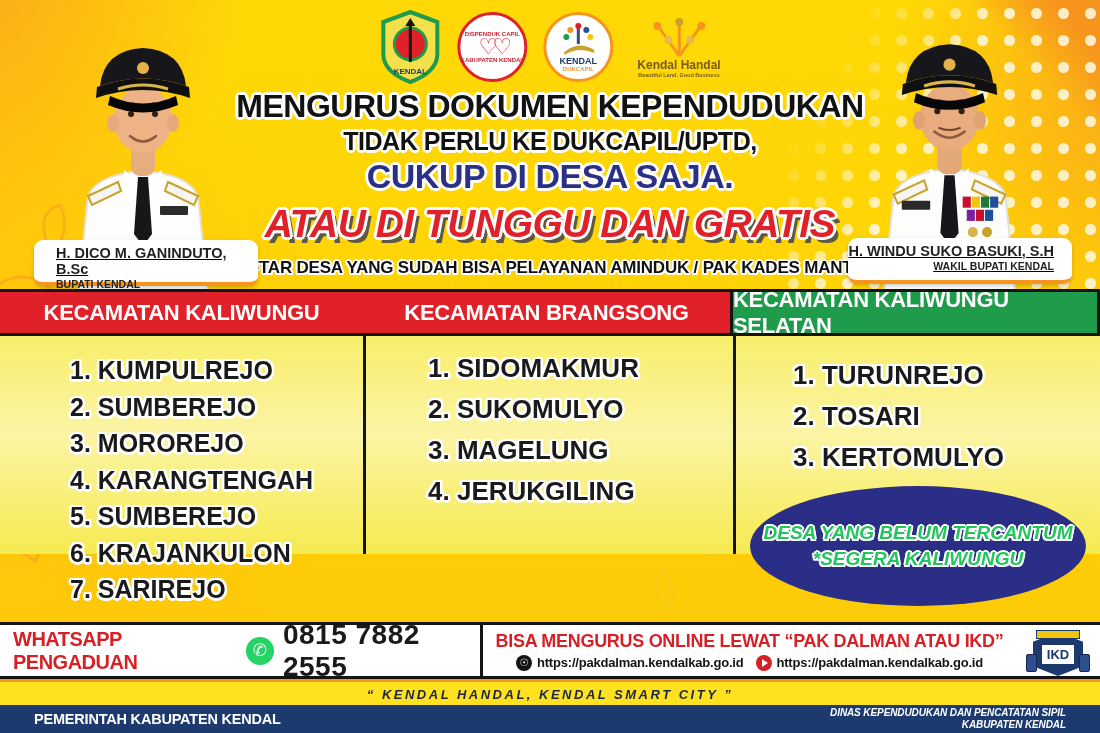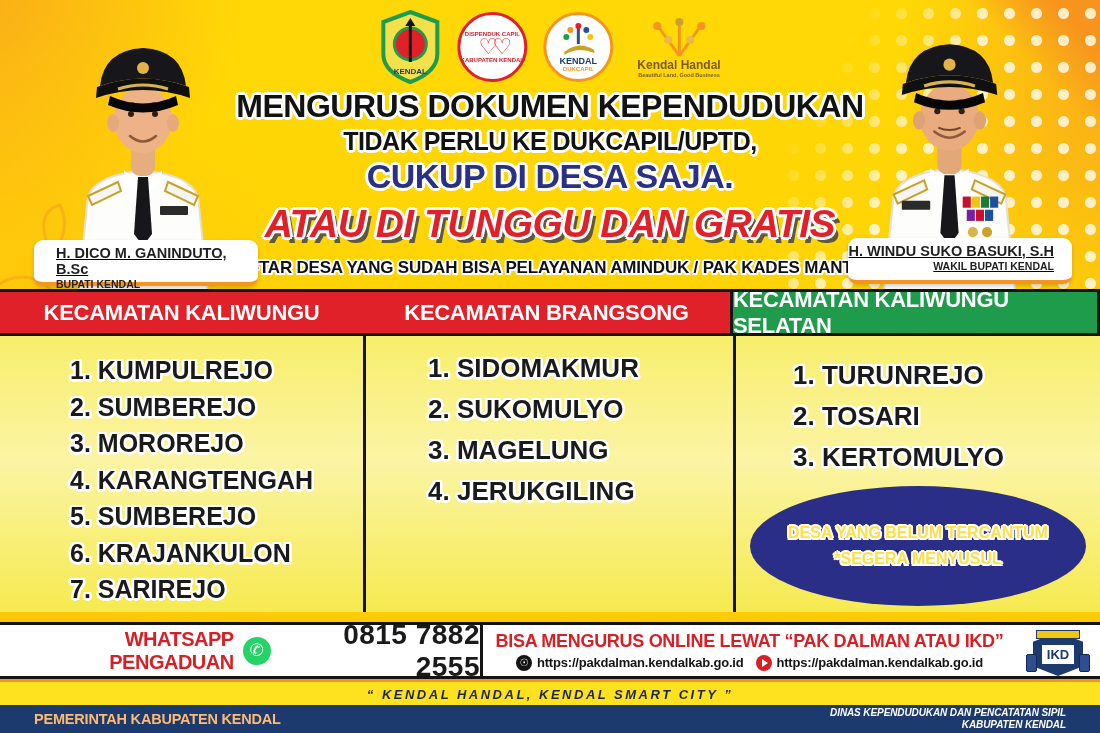--- a/index.html
+++ b/index.html
@@ -44,38 +44,38 @@
   .nc-left{left:34px;top:240px;padding-left:22px;text-align:left;}
   .nc-right{left:848px;top:238px;padding-right:18px;text-align:right;}
   
   .band{position:absolute;top:289px;left:0;width:1100px;height:47px;display:flex;z-index:5;
     border-top:3px solid #141414;border-bottom:3px solid #141414;box-sizing:border-box;}
   .band .cell{display:flex;align-items:center;justify-content:center;color:#fff;font-weight:bold;font-size:22px;letter-spacing:-.3px;box-sizing:border-box;}
   .band .c1{width:363px;}
   .band .c2{width:370px;border-left:3px solid #141414;border-right:3px solid #141414;}
   .band .c3{width:367px;}
   
-  .listbody{position:absolute;top:336px;left:0;width:1100px;height:276px;z-index:2;
+  .listbody{position:absolute;top:336px;left:0;width:1100px;height:218px;z-index:2;
     background:linear-gradient(180deg,#F8EE6B 0%,#FBF4A4 45%,#F6EA50 100%);}
   .vdiv{position:absolute;top:0;bottom:0;width:3px;background:#141414;}
   .villages{list-style:none;margin:0;padding:0;position:absolute;counter-reset:v;}
   .villages li{font-weight:bold;color:#1A1A1A;
     text-shadow:-2.5px 0 0 #fff,2.5px 0 0 #fff,0 -2.5px 0 #fff,0 2.5px 0 #fff,-2px -2px 0 #fff,2px -2px 0 #fff,-2px 2px 0 #fff,2px 2px 0 #fff;}
   .villages li::before{counter-increment:v;content:counter(v) ".  ";}
   .col1{left:70px;top:16px;}  .col1 li{font-size:25px;line-height:36.5px;}
   .col2{left:428px;top:12px;} .col2 li{font-size:26px;line-height:41px;}
   .col3{left:793px;top:19px;} .col3 li{font-size:26px;line-height:41px;}
   .ellipse{position:absolute;left:750px;top:150px;width:336px;height:120px;border-radius:50%;
     background:#2B2E86;display:flex;flex-direction:column;align-items:center;justify-content:center;z-index:3;}
-  .ellipse div{font-size:16px;font-weight:bold;color:#fde047;line-height:26px;
+  .ellipse div{font-size:19px;font-weight:bold;font-style:italic;color:#22c55e;line-height:26px;
     text-shadow:-2px 0 0 #fff,2px 0 0 #fff,0 -2px 0 #fff,0 2px 0 #fff,-1.5px -1.5px 0 #fff,1.5px -1.5px 0 #fff,-1.5px 1.5px 0 #fff,1.5px 1.5px 0 #fff;}
   
   .infobar{position:absolute;top:622px;left:0;width:1100px;height:57px;background:#fff;display:flex;z-index:5;
     border-top:3px solid #141414;border-bottom:3px solid #141414;box-sizing:border-box;}
-  .wa{width:483px;border-right:3px solid #141414;display:flex;align-items:center;gap:9px;padding-left:6px;box-sizing:border-box;text-align:right;}
+  .wa{width:483px;border-right:3px solid #141414;display:flex;align-items:center;gap:9px;padding-left:13px;box-sizing:border-box;}
   .wa-label{color:#D71F26;font-weight:bold;font-size:20px;letter-spacing:-.5px;}
   .wa-icon{width:28px;height:28px;border-radius:50%;background:#25D366;color:#fff;display:flex;align-items:center;justify-content:center;font-size:17px;flex:0 0 auto;}
   .wa-number{color:#1A1A1A;font-weight:bold;font-size:28px;letter-spacing:.5px;}
   .online{flex:1;display:flex;flex-direction:column;align-items:center;justify-content:center;position:relative;padding-right:84px;box-sizing:border-box;}
   .online-head{color:#D71F26;font-weight:bold;font-size:18px;letter-spacing:-.3px;}
   .urls{display:flex;align-items:center;gap:12px;margin-top:3px;}
   .url-item{display:flex;align-items:center;gap:5px;color:#141414;font-weight:bold;font-size:13px;letter-spacing:-.2px;}
   .icon16{width:16px;height:16px;border-radius:50%;display:flex;align-items:center;justify-content:center;flex:0 0 auto;}
   .globe{background:#141414;color:#fff;font-size:10px;}
   .yt{background:#D71F26;}
@@ -86,21 +86,21 @@
   .ikd .hex span{background:#fff;color:#1C3A6D;font-weight:bold;font-size:13px;padding:2px 5px;border:2px solid #1C3A6D;}
   .ikd .ribbon{position:absolute;left:10px;top:2px;width:44px;height:9px;background:#F2C511;border:1px solid #1C3A6D;box-sizing:border-box;}
   .ikd .phone{position:absolute;width:9px;height:16px;background:#2E4E8F;border:1px solid #14294e;border-radius:2px;bottom:6px;}
   .ikd .ph-l{left:0;} .ikd .ph-r{right:0;}
   
   .orange-line{position:absolute;top:679px;left:0;width:1100px;height:3px;background:#F7941E;z-index:5;}
   .tagline{position:absolute;top:682px;left:0;width:1100px;height:24px;background:#FFE21F;z-index:5;
     display:flex;align-items:center;justify-content:center;color:#1B2447;font-weight:bold;font-style:italic;font-size:13px;letter-spacing:2.5px;}
   .navybar{position:absolute;top:705px;left:0;width:1100px;height:28px;background:#1C3A6D;z-index:5;
     display:flex;align-items:center;justify-content:space-between;padding:0 34px;box-sizing:border-box;}
-  .navybar .gov{color:#fdba74;font-weight:bold;font-size:14.5px;letter-spacing:-.2px;}
+  .navybar .gov{color:#ffffff;font-weight:bold;font-size:14.5px;letter-spacing:-.2px;}
   .navybar .dinas{color:#fff;font-weight:bold;font-style:italic;font-size:10px;text-align:right;line-height:1.25;letter-spacing:-.1px;}
 </style>
 </head>
 <body>
 
 <div id="poster">
 
   <div class="corner-tri"></div>
   <div class="dots"></div>
   <svg class="floral" style="left:-8px;top:195px;" width="180" height="380" viewBox="0 0 180 380">
@@ -285,21 +285,21 @@
     </ol>
 
     <ol class="villages col3">
       <li>TURUNREJO</li>
       <li>TOSARI</li>
       <li>KERTOMULYO</li>
     </ol>
 
     <div class="ellipse">
       <div>DESA YANG BELUM TERCANTUM</div>
-      <div>*SEGERA MENYUSUL</div>
+      <div>*SEGERA KALIWUNGU</div>
     </div>
   </div>
 
   <div class="infobar">
     <div class="wa">
       <span class="wa-label">WHATSAPP PENGADUAN</span>
       <span class="wa-icon">✆</span>
       <span class="wa-number">0815 7882 2555</span>
     </div>
     <div class="online">

